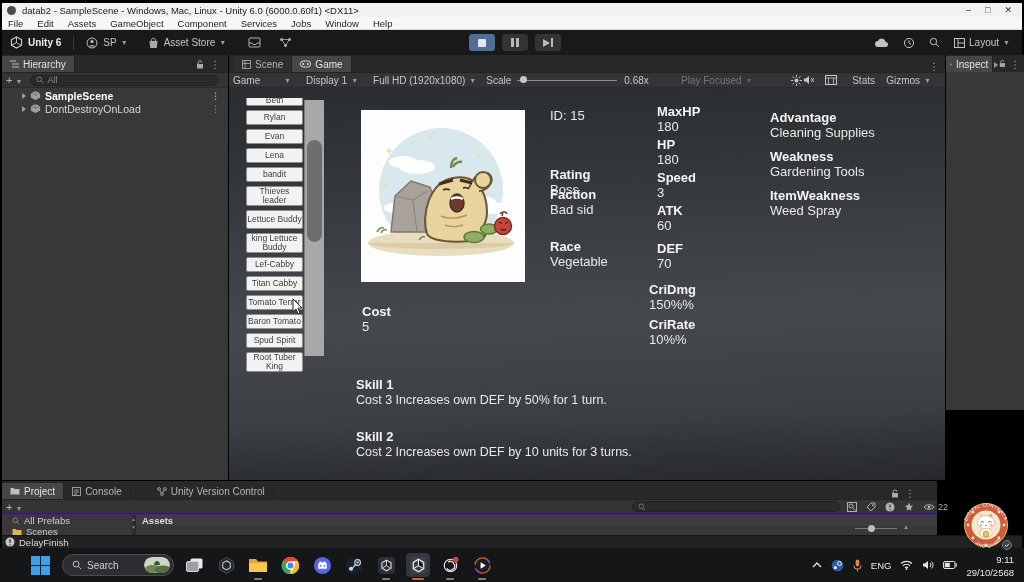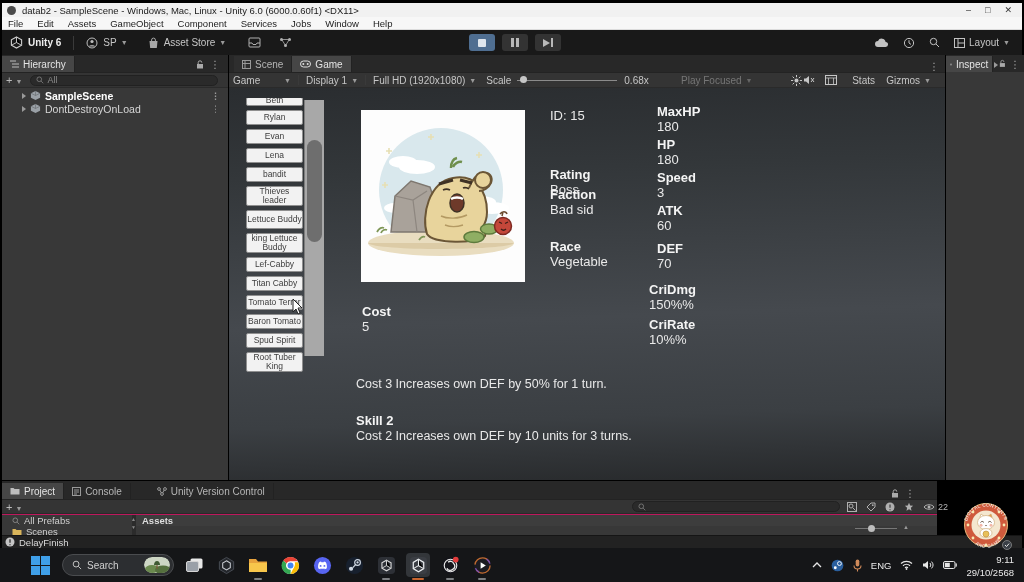--- a/index.html
+++ b/index.html
@@ -41,21 +41,21 @@
 
   .hierarchy { left:2px; top:55px; width:226px; height:425px; background:#383838; }
   .h-row { display:flex; align-items:center; height:13px; font-size:10.5px; color:#d6d6d6; gap:4px; padding-left:20px; }
   .h-row .rowkebab { margin-left:auto; margin-right:8px; color:#9a9a9a; font-size:9px; }
   .arrow-r { width:0; height:0; border-left:4px solid #9a9a9a; border-top:3px solid transparent; border-bottom:3px solid transparent; }
 
   .centerpanel { left:229px; top:55px; width:716px; height:425px; background:#383838; }
   .gamecontent { left:0; top:33px; width:716px; height:392px;
      background:linear-gradient(178deg,#2a2d30 0%,#33373a 22%,#45494e 58%,#3b3f43 82%,#26282a 100%); overflow:hidden; }
 
-  .inspector { left:946px; top:55px; width:78px; height:425px; background:#383838; }
+  .inspector { left:946px; top:55px; width:78px; height:355px; background:#383838; }
 
   
   .charlist { left:17px; top:10px; width:57px; display:flex; flex-direction:column; gap:4px; overflow:hidden; }
   .charbtn { width:57px; min-height:15px; background:#f2f2f2; border:1px solid #8f8f8f; border-radius:2px;
              color:#3c3c3c; font-size:8.5px; line-height:9px; display:flex; align-items:center; justify-content:center;
              text-align:center; overflow:hidden; white-space:nowrap; flex:0 0 auto; }
   .charbtn.two { min-height:19px; white-space:normal; }
   .charbtn.partial { height:9px; min-height:9px; margin-top:-1px; align-items:flex-end; }
   .vscroll { left:75px; top:12px; width:20px; height:256px; background:#a8a8a8; border-left:1px solid #7c7c7c; }
   .vthumb { position:absolute; left:2px; top:40px; width:15px; height:102px; background:#6e6e6e; border-radius:8px; }
@@ -67,21 +67,21 @@
   .statblk .lab, .statblk .val { line-height:15px; }
   .traitblk { margin-bottom:9px; }
   .traitblk .lab, .traitblk .val { line-height:15px; }
   .skillblk { margin-bottom:22px; }
   .skillblk .lab { font-size:13px; line-height:16px; }
   .skillblk .val { font-size:12.5px; }
 
   .card { left:132px; top:22px; width:164px; height:172px; background:#fdfdfd; box-shadow:0 0 0 1px #e5e5e5 inset; }
 
   
-  .projectpanel { left:2px; top:481px; width:935px; height:54px; background:#be185d; }
+  .projectpanel { left:2px; top:481px; width:935px; height:54px; background:#4c1d95; }
   .proj-body { position:absolute; left:0; top:34px; width:935px; height:20px; background:#383838; }
   .p-row { display:flex; align-items:center; height:11px; gap:4px; font-size:9.5px; color:#cfcfcf; padding-left:10px; }
   .assets-hdr { position:absolute; left:134px; top:0; width:801px; height:11px; background:#3d3d3d; color:#dedede; font-size:9.5px; font-weight:bold; display:flex; align-items:center; padding-left:6px; }
   .statusbar { left:2px; top:535px; width:1020px; height:13px; background:#222; border-top:1px solid #151515; display:flex; align-items:center; gap:4px; padding-left:3px; }
   .statusbar .val { font-size:9.5px; color:#dadada; }
 
   
   .taskbar { left:0; top:548px; width:1024px; height:34px; background:#151618; display:flex; align-items:center; }
   .start { width:20px; height:20px; margin-left:30px; display:grid; grid-template-columns:9px 9px; grid-gap:1px; align-content:center; justify-content:center; }
   .start i { width:9px; height:9px; background:#3f9fe8; }
@@ -437,24 +437,39 @@
           <div class="statblk">
             <div class="lab">CriDmg</div>
             <div class="val">150%%</div>
           </div>
           <div class="statblk" style="margin-top: 5px;">
             <div class="lab">CriRate</div>
             <div class="val">10%%</div>
           </div>
         </div>
 
+      <div class="abs gv-txt" style="left:541px; top:22px; width:160px;" id="traits-col">
+          <div class="traitblk">
+            <div class="lab">Advantage</div>
+            <div class="val">Cleaning Supplies</div>
+          </div>
+          <div class="traitblk">
+            <div class="lab">Weakness</div>
+            <div class="val">Gardening Tools</div>
+          </div>
+          <div class="traitblk">
+            <div class="lab">ItemWeakness</div>
+            <div class="val">Weed Spray</div>
+          </div>
+        </div>
 
 
       <div class="abs gv-txt" style="left:127px; top:289px; width:420px;" id="skills-block">
           <div class="skillblk">
+            <div class="lab">Skill 1</div>
             <div class="val">Cost 3 Increases own DEF by 50% for 1 turn.</div>
           </div>
           <div class="skillblk">
             <div class="lab">Skill 2</div>
             <div class="val">Cost 2 Increases own DEF by 10 units for 3 turns.</div>
           </div>
         </div>
 
       <svg class="abs" style="left:63px; top:210px;" width="12" height="17" viewBox="0 0 12 17">
         <path d="M1 1v13l3-3 2 5 2-1-2-5h4Z" fill="#fff" stroke="#222" stroke-width="1"></path>

